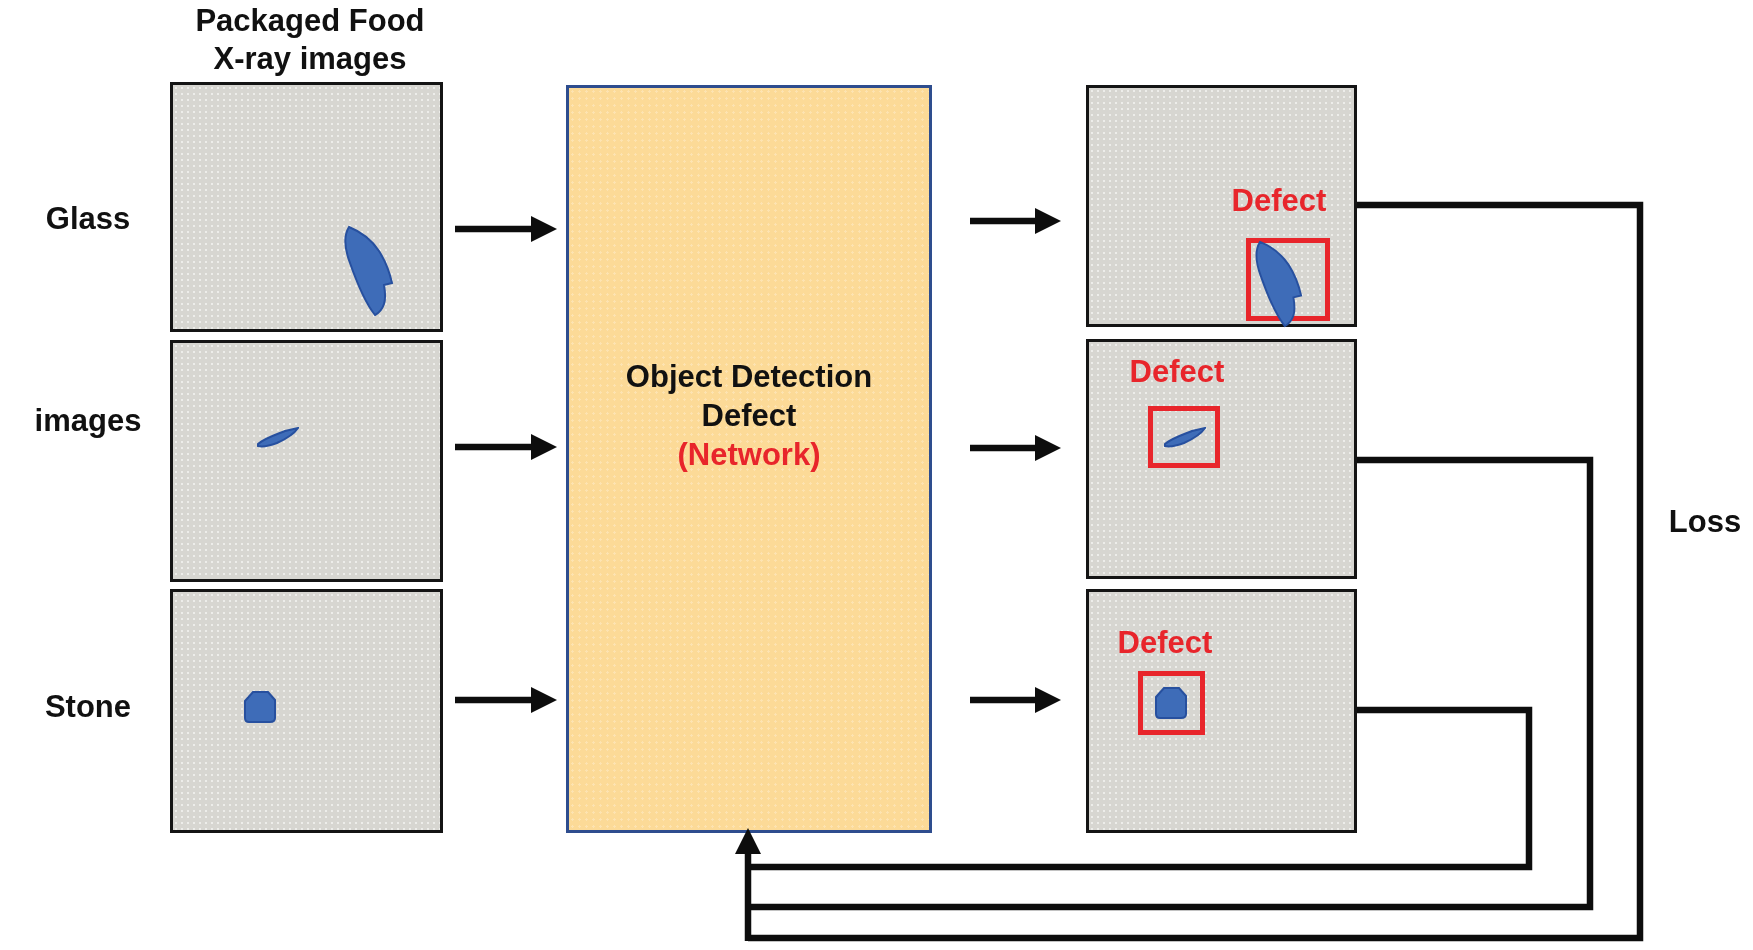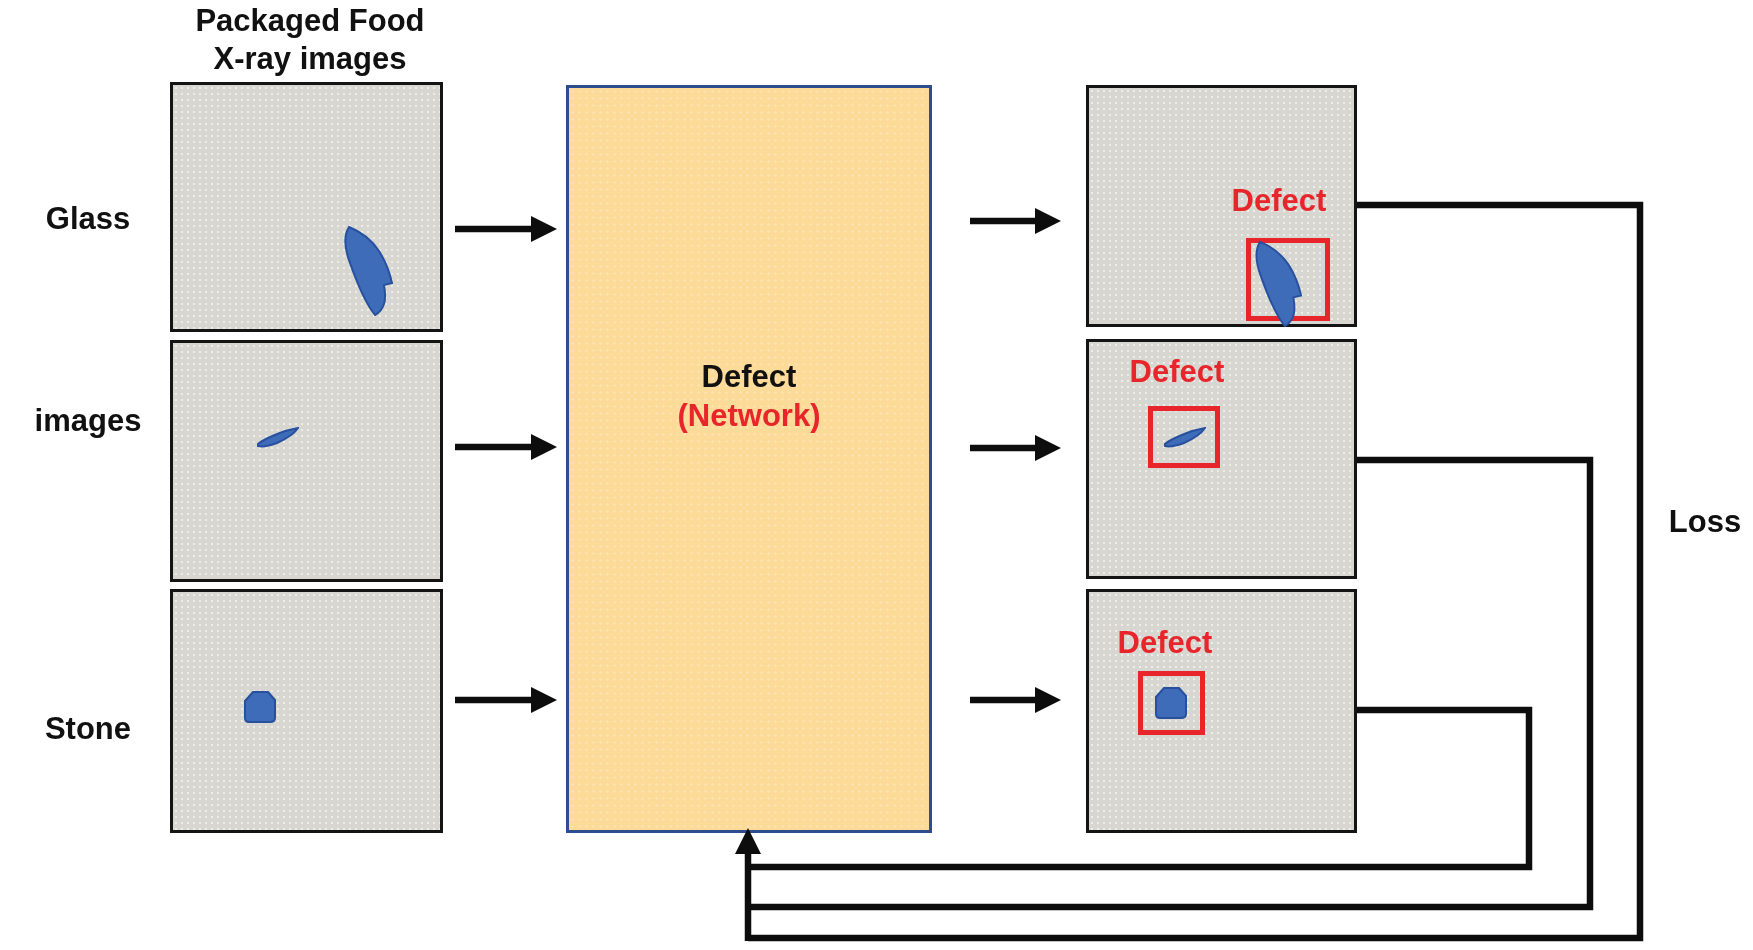--- a/index.html
+++ b/index.html
@@ -59,21 +59,21 @@
     <div>Packaged Food</div>
     <div>X-ray images</div>
   </div>
 
   <div class="row-label" style="top:198px;">
     <div>Glass</div>
   </div>
   <div class="row-label" style="top:400px;">
     <div>images</div>
   </div>
-  <div class="row-label" style="top:708px;">
+  <div class="row-label" style="top:686px;">
     <div>Stone</div>
   </div>
 
   <div class="xray-box in-box" style="top:82px;  height:250px;">
     <svg class="defect-shape-svg" style="left:166px; top:140px;" width="64" height="92" viewBox="0 0 64 92">
       <path class="defect-path" d="M10,2 C20,6 32,14 40,26 C47,37 51,49 53,58 L45,60 C46,66 47,73 45,79 C43,85 40,88 36,90 C28,80 18,58 11,38 C5,22 5,10 10,2 Z" fill="#3e6cb8"></path>
     </svg>
   </div>
   <div class="xray-box in-box" style="top:340px; height:242px;">
     <svg class="defect-shape-svg" style="left:84px; top:84px;" width="42" height="24" viewBox="0 0 42 24">
@@ -81,20 +81,21 @@
     </svg>
   </div>
   <div class="xray-box in-box" style="top:589px; height:244px;">
     <svg class="defect-shape-svg" style="left:69px; top:98px;" width="36" height="34" viewBox="0 0 36 34">
       <path class="defect-path" d="M3,11 L11,2 L26,2 L33,10 L33,28 Q33,32 28,32 L7,32 Q3,32 3,28 Z" fill="#3e6cb8"></path>
     </svg>
   </div>
 
   <div class="network-box">
     <div class="network-text">
+      <div>Object Detection</div>
       <div>Defect</div>
       <div class="training-line">(Network)</div>
     </div>
   </div>
 
   <div class="xray-box out-box" style="top:85px;  height:242px;">
     <div class="defect-label" style="left:125px; top:95px;">Defect</div>
     <div class="red-bbox" style="left:157px; top:150px; width:84px; height:83px;"></div>
     <svg class="defect-shape-svg" style="left:160px; top:152px;" width="64" height="88" viewBox="0 0 64 92">
       <path class="defect-path" d="M10,2 C20,6 32,14 40,26 C47,37 51,49 53,58 L45,60 C46,66 47,73 45,79 C43,85 40,88 36,90 C28,80 18,58 11,38 C5,22 5,10 10,2 Z" fill="#3e6cb8"></path>

